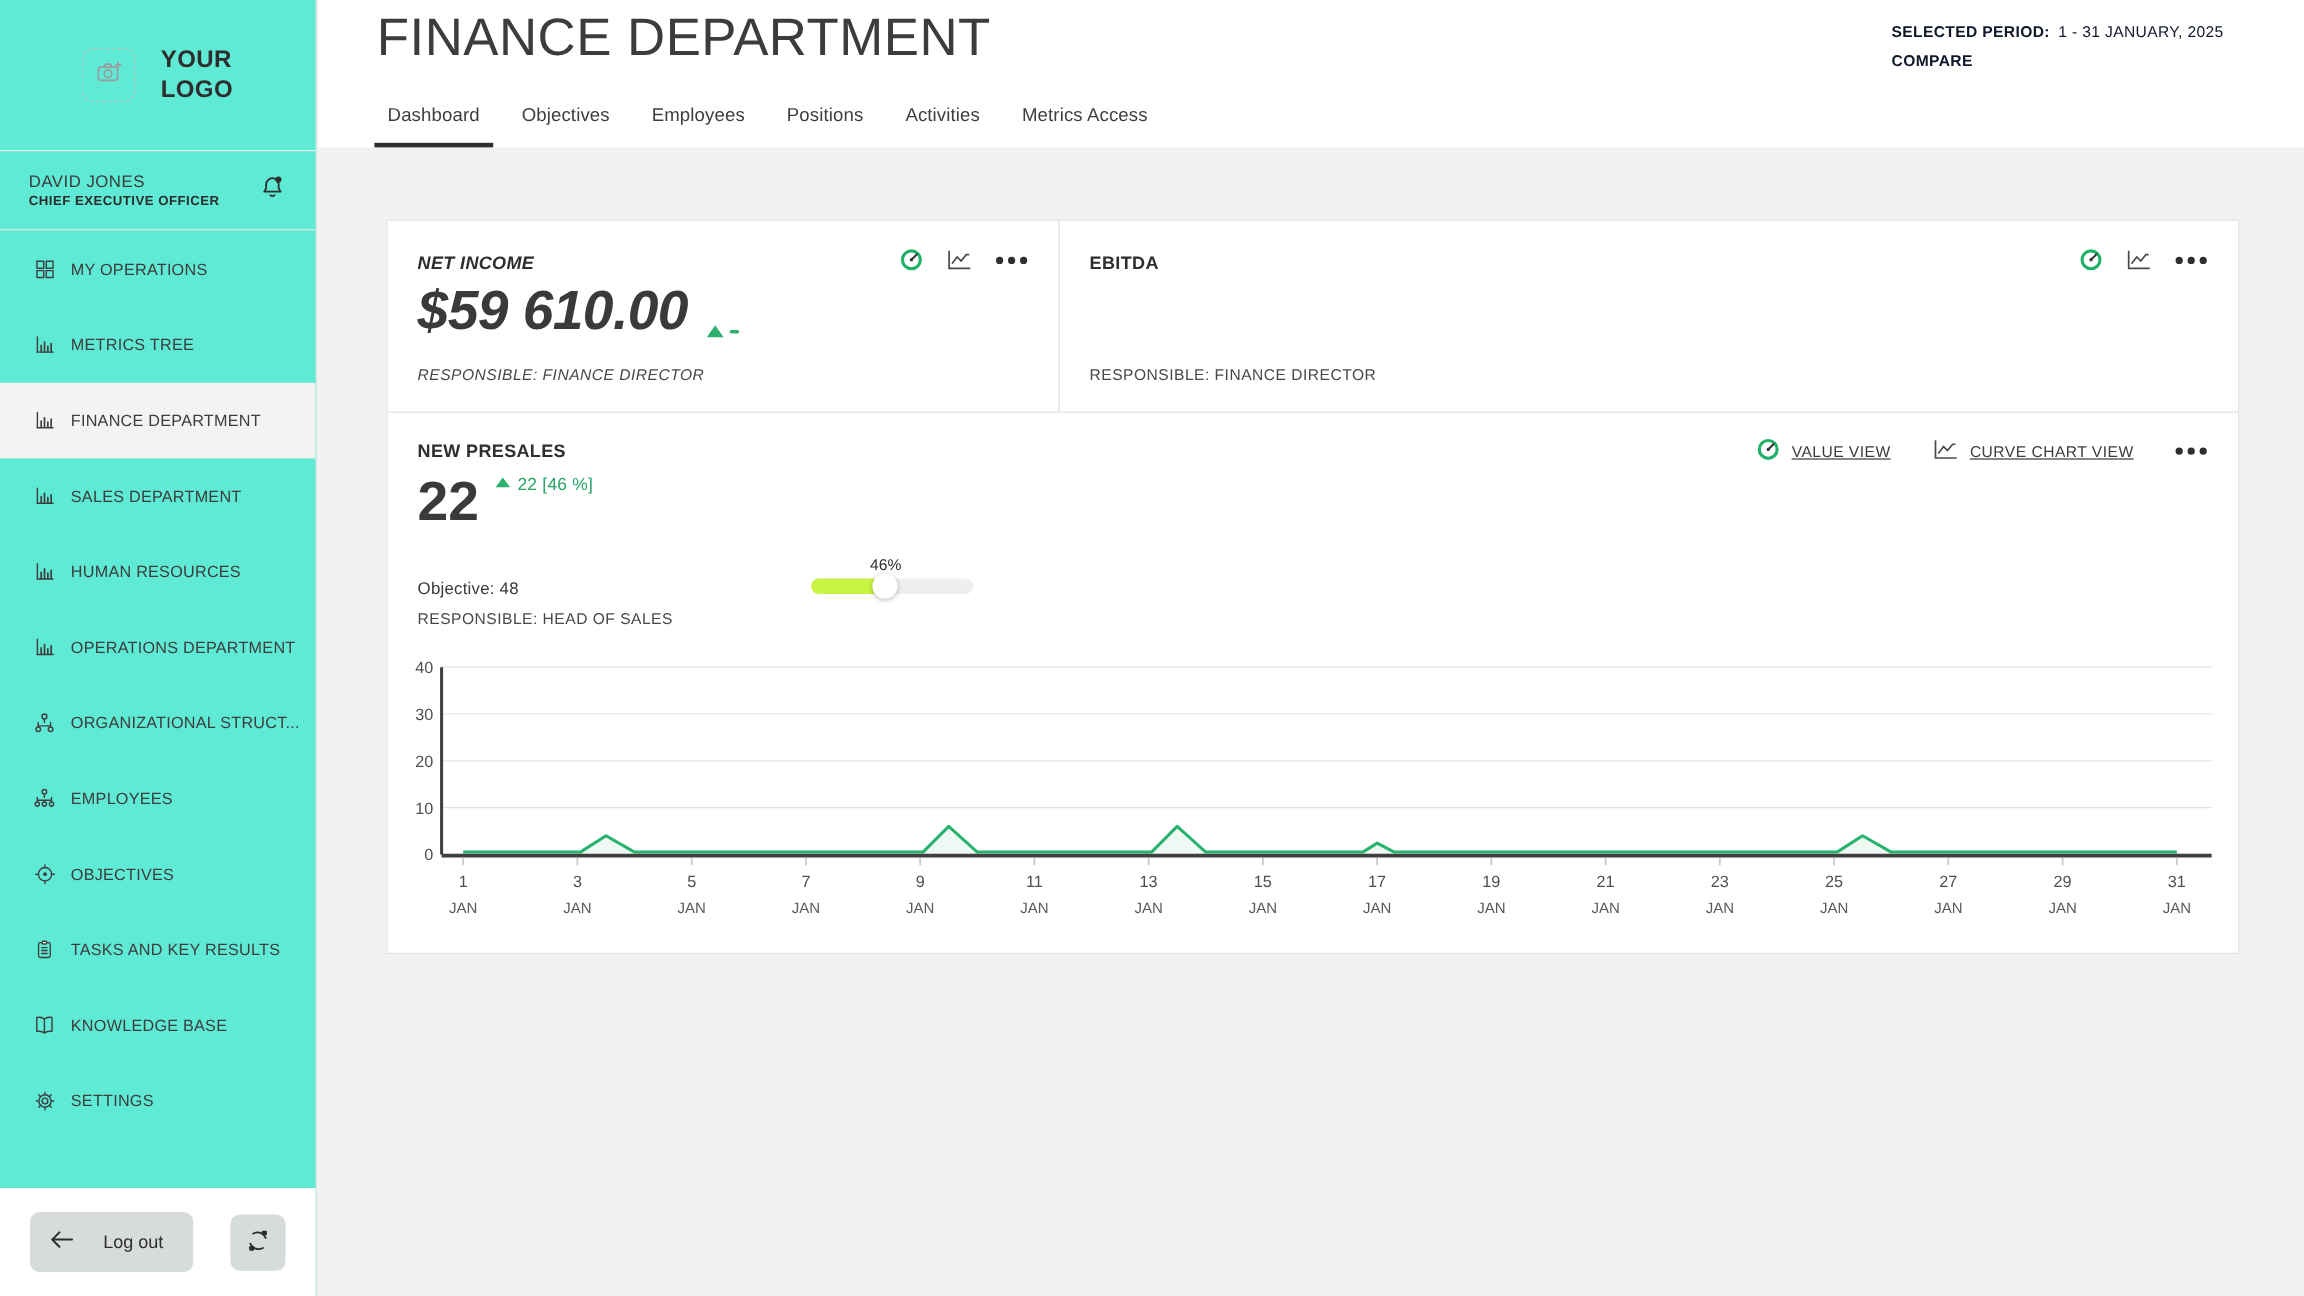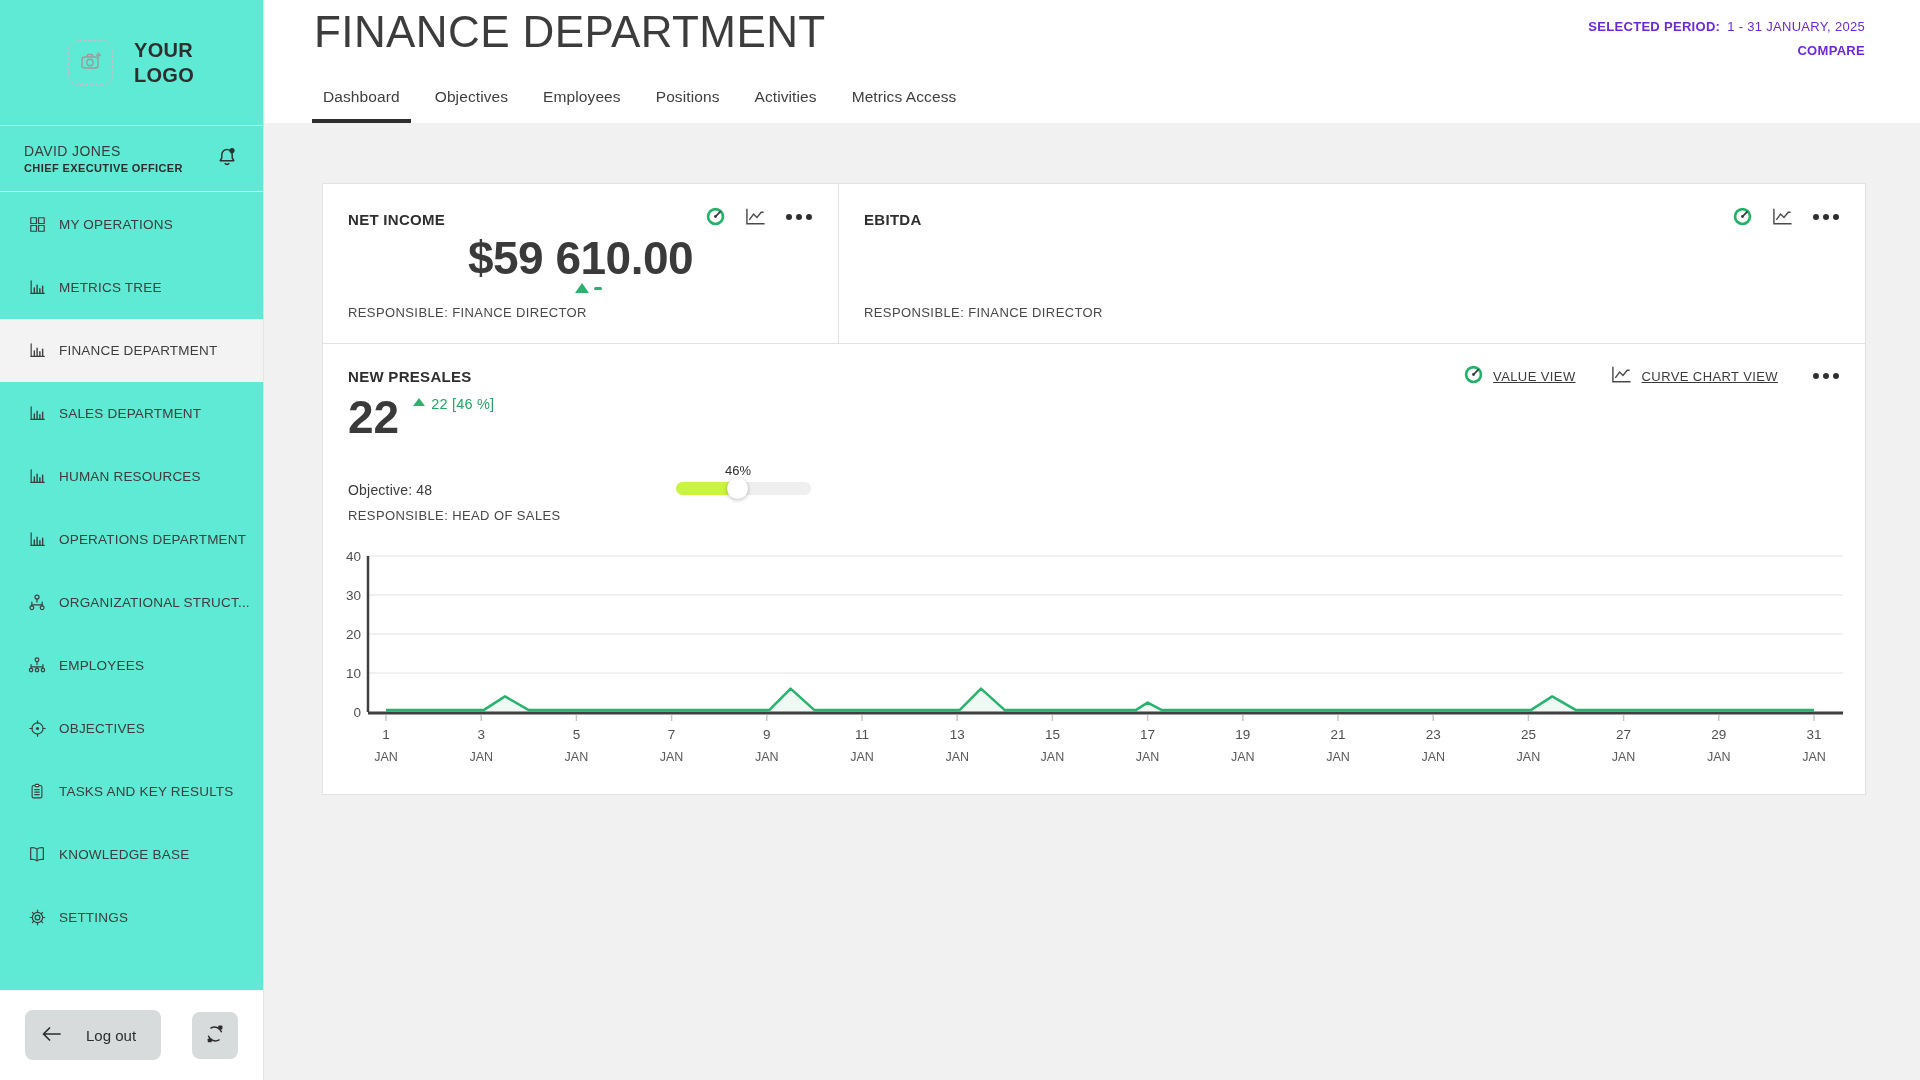--- a/index.html
+++ b/index.html
@@ -24,33 +24,33 @@
   .logout-btn { width:137px; height:50px; background:#d8dbdb; border:none; border-radius:8px; display:flex; align-items:center; padding-left:16px; gap:24px; font-size:15px; color:#2d2d2d; cursor:pointer; font-family:inherit; }
   .sync-btn { margin-left:31px; width:46px; height:47px; background:#d8dbdb; border:none; border-radius:8px; display:flex; align-items:center; justify-content:center; cursor:pointer; }
 
   
   .main { position:absolute; left:265px; right:0; top:0; bottom:0; }
   .topbar { position:relative; height:123px; background:#fff; }
   .page-title { position:absolute; left:49px; top:7px; font-size:44px; font-weight:500; color:#3c3c3c; letter-spacing:0.4px; }
   .tabs { position:absolute; left:47px; bottom:0; display:flex; gap:13px; }
   .tab { padding:0 11px 13px; font-size:15.5px; color:#3e3e3e; cursor:pointer; border-bottom:4px solid transparent; letter-spacing:0.1px; }
   .tab.active { border-bottom-color:#2e2e2e; }
-  .period-block { position:absolute; right:55px; top:19px; text-align:right; font-size:13px; color:#6d28d9; letter-spacing:0.3px; }
+  .period-block { position:absolute; right:67px; top:19px; font-size:13px; color:#0f172a; letter-spacing:0.3px; }
   .period-line b { margin-right:7px; }
   .compare { margin-top:9px; font-weight:bold; cursor:pointer; }
 
   .content { position:absolute; top:123px; left:0; right:0; bottom:0; background:#f1f1f2; }
   .cards { position:absolute; left:57px; top:60px; width:1544px; background:#fff; border:1px solid #e2e2e2; }
 
   .kpi-row { display:flex; height:160px; border-bottom:1px solid #e2e2e2; }
   .kpi { position:relative; padding:22px 25px 0; }
-  .kpi.first { width:516px; border-right:1px solid #e2e2e2; }
+  .kpi.first { width:560px; border-right:1px solid #e2e2e2;font-style:italic; }
   .kpi.second { flex:1; }
   .kpi-title { font-size:15px; font-weight:bold; color:#2e2e2e; letter-spacing:0.3px; margin-top:5px; }
-  .kpi-value-row { display:flex; align-items:center; margin-top:7px;flex-direction:column; }
+  .kpi-value-row { display:flex; align-items:flex-end; margin-top:7px; }
   .kpi-value { font-size:46px; font-weight:600; color:#3a3a3a; letter-spacing:-0.5px; line-height:1.0; }
   .trend { display:flex; align-items:flex-start; gap:5px; margin:2px 0 0 16px; }
   .tri-up { width:0; height:0; border-left:7px solid transparent; border-right:7px solid transparent; border-bottom:10px solid #2db06e; }
   .trend-dash { width:8px; height:3px; border-radius:2px; background:#2db06e; margin-top:4px; }
   .kpi-resp, .resp-line { font-size:13px; color:#484848; letter-spacing:0.4px; }
   .kpi-resp { position:absolute; left:25px; bottom:23px; }
   .kpi-icons { position:absolute; top:22px; right:25px; display:flex; align-items:center; gap:18px; }
   .icon-btn { background:none; border:none; padding:0; cursor:pointer; display:flex; align-items:center; }
 
   .presales { position:relative; height:450px; padding:20px 25px 0; }

